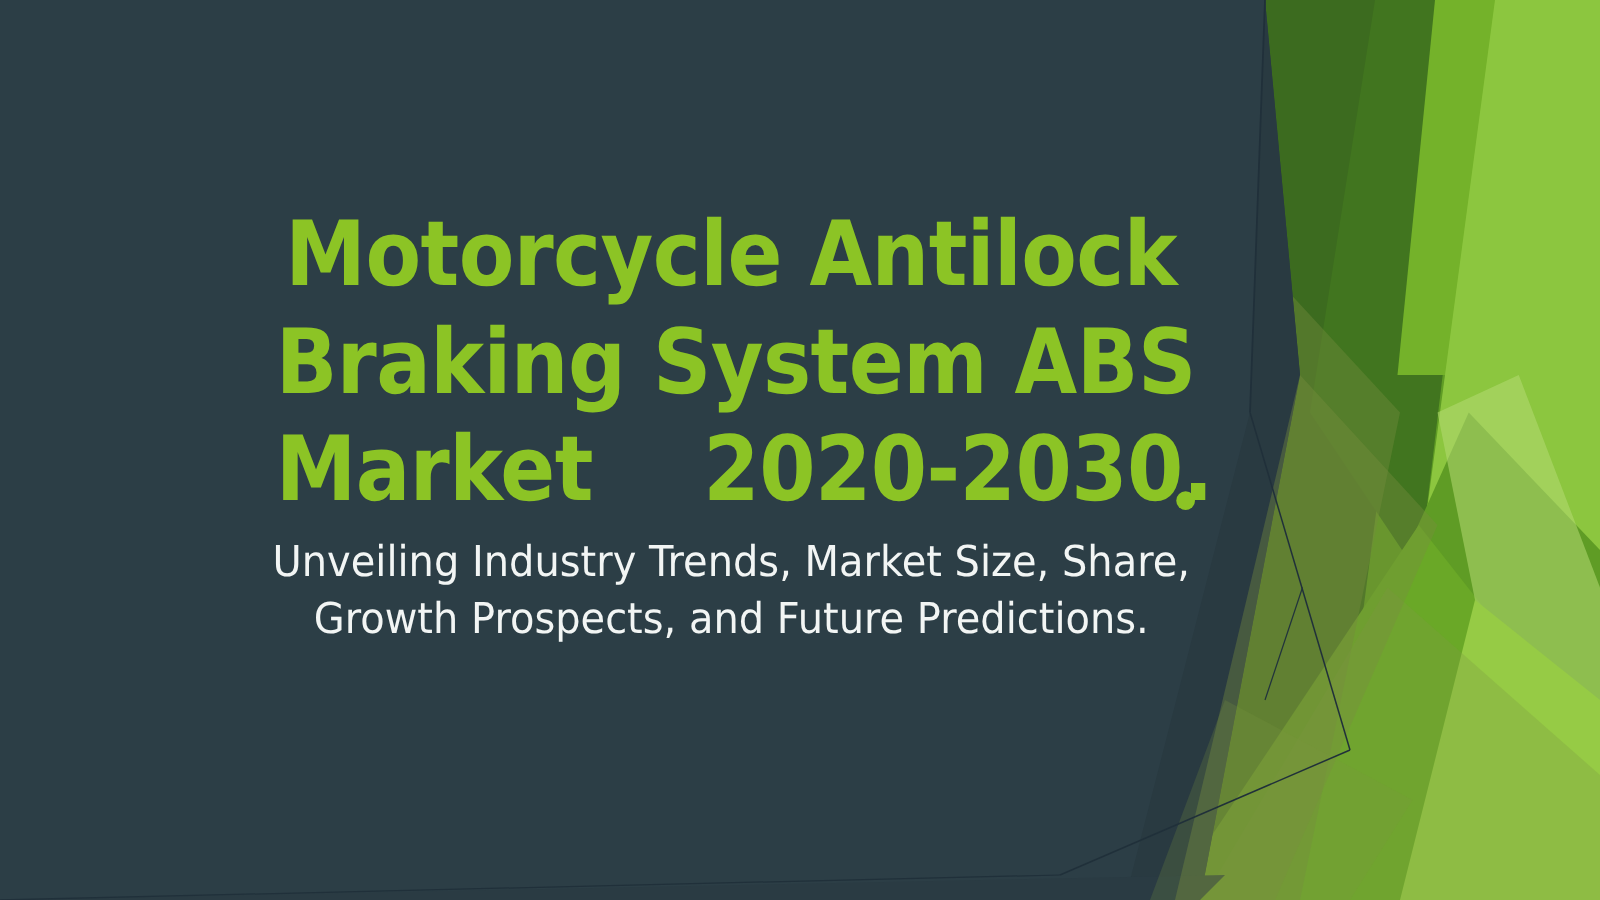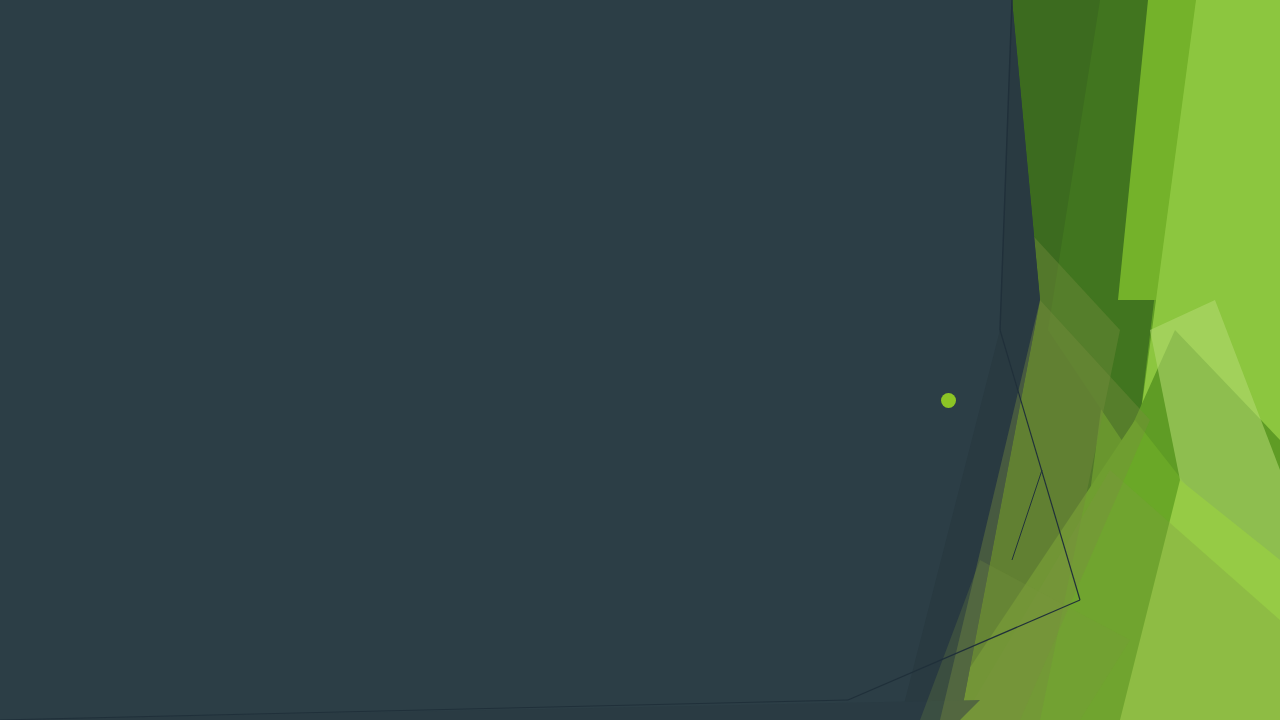--- a/index.html
+++ b/index.html
@@ -117,18 +117,27 @@
 
     <line x1="1012" y1="0" x2="1000" y2="330" stroke="#20303a" stroke-width="1.4"></line>
     <line x1="1000" y1="330" x2="1080" y2="600" stroke="#20303a" stroke-width="1.2"></line>
     <line x1="1080" y1="600" x2="848" y2="700" stroke="#20303a" stroke-width="1.2"></line>
     <line x1="848" y1="700" x2="0" y2="720" stroke="#20303a" stroke-width="1.0"></line>
     <line x1="1042" y1="470" x2="1012" y2="560" stroke="#22333c" stroke-width="1.0"></line>
   </svg>
 
   <div id="content">
 
+    <div id="title-block">
+      <div class="title-line">Motorcycle Antilock</div>
+      <div class="title-line">Braking System ABS</div>
+      <div class="title-line">Market    2020-2030.</div>
+    </div>
 
     <div id="bullet-dot"></div>
 
+    <div id="subtitle-block">
+      <div class="subtitle-line">Unveiling Industry Trends, Market Size, Share,</div>
+      <div class="subtitle-line">Growth Prospects, and Future Predictions.</div>
+    </div>
 
   </div>
 </div>
 
 </body></html>

